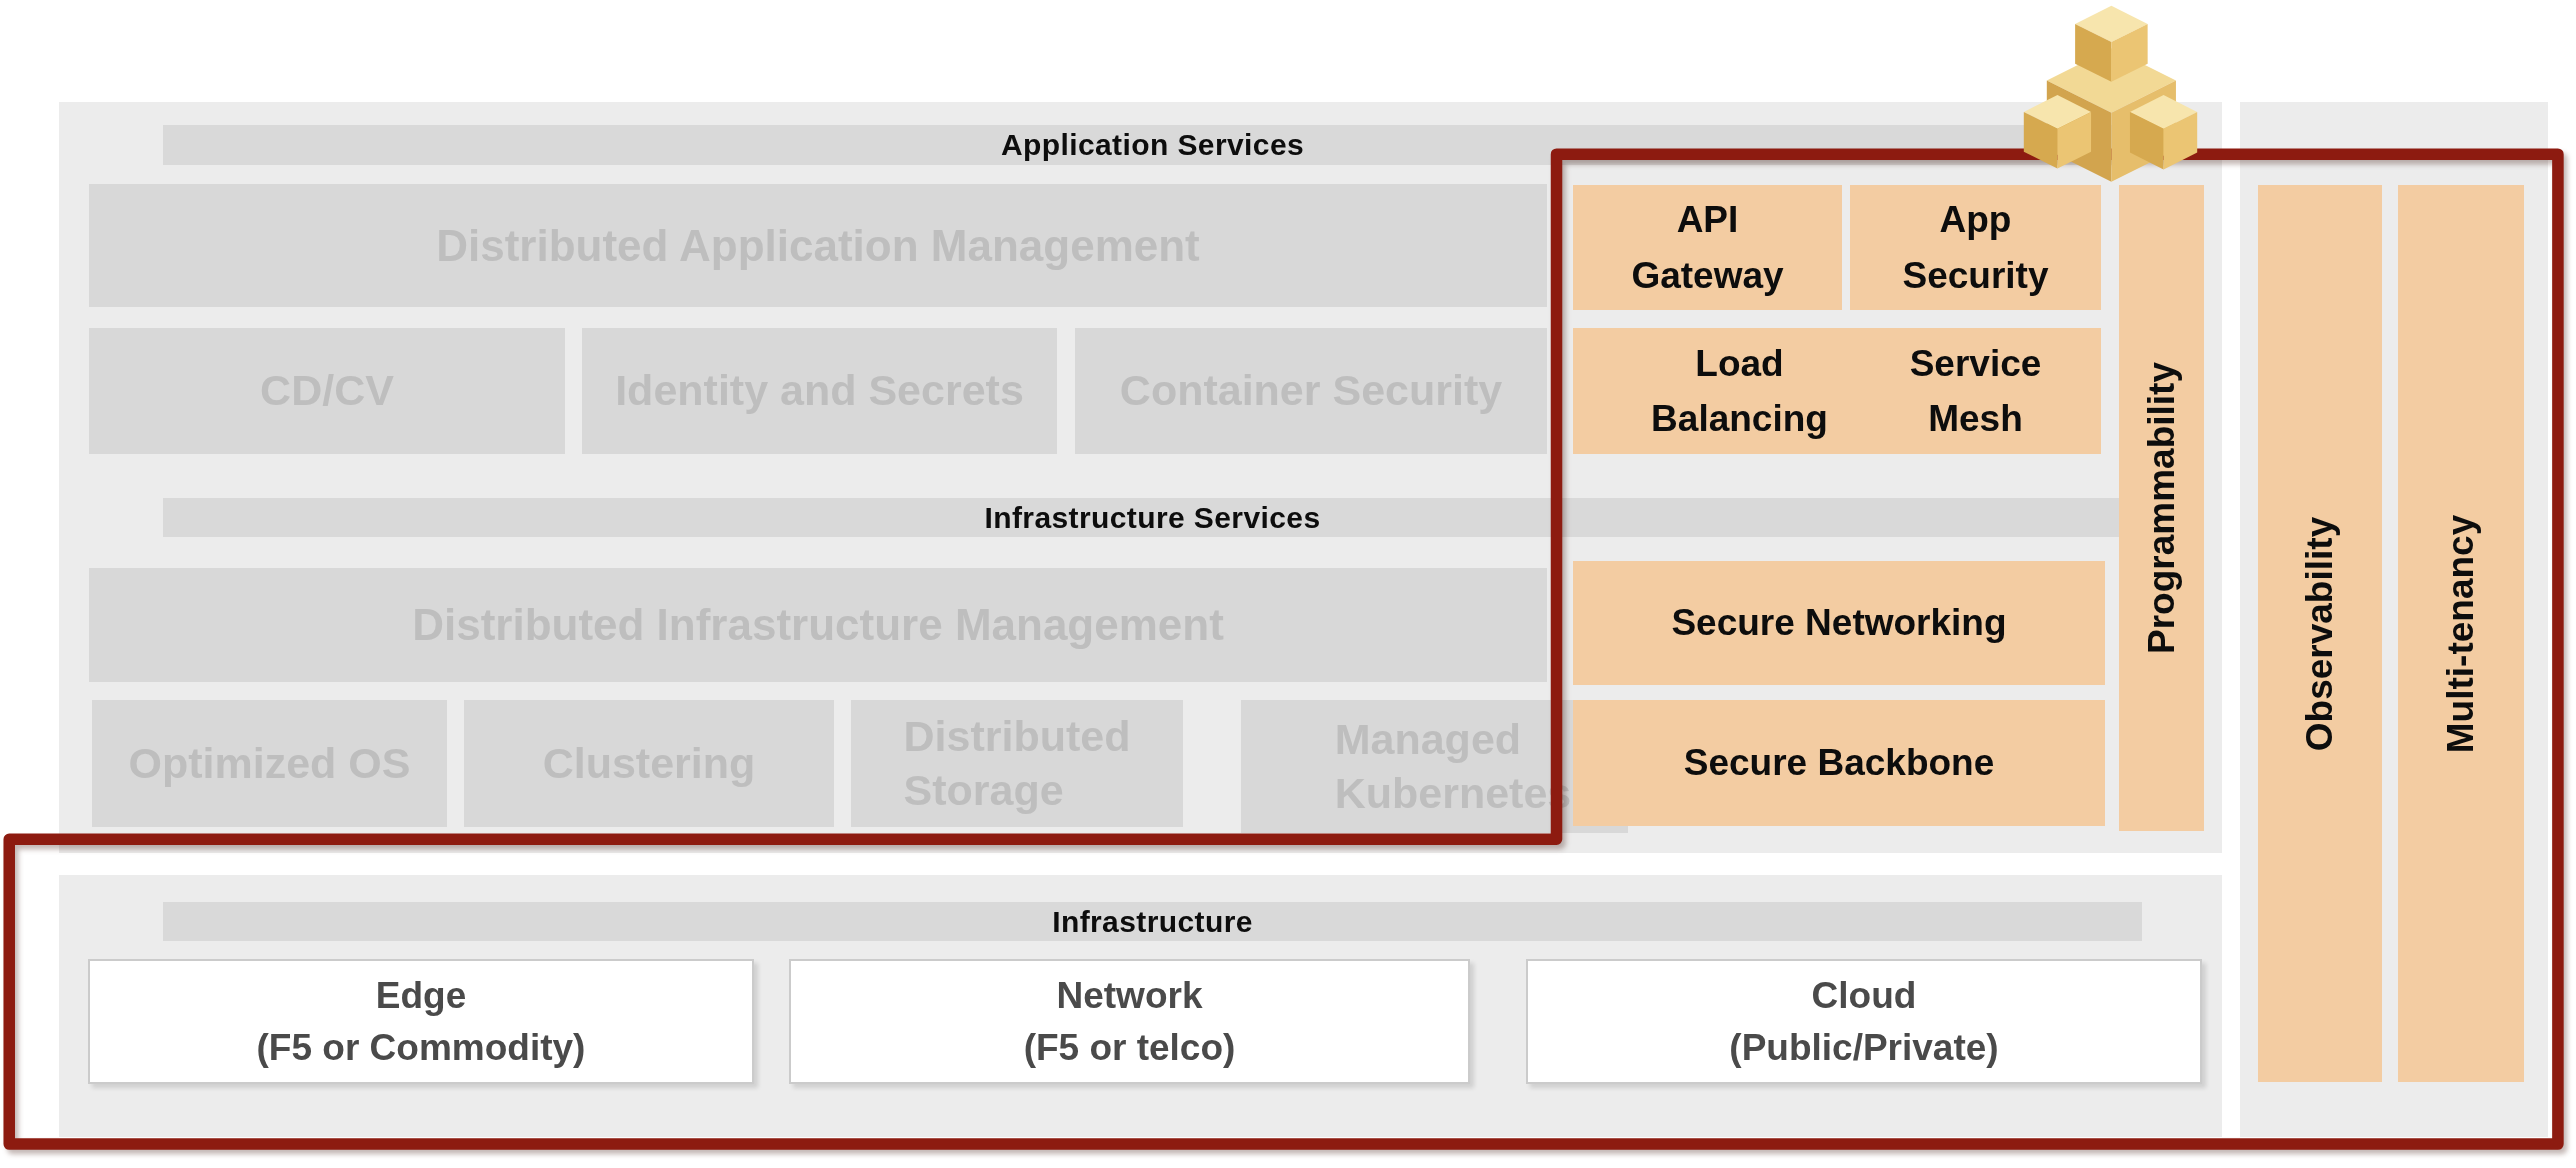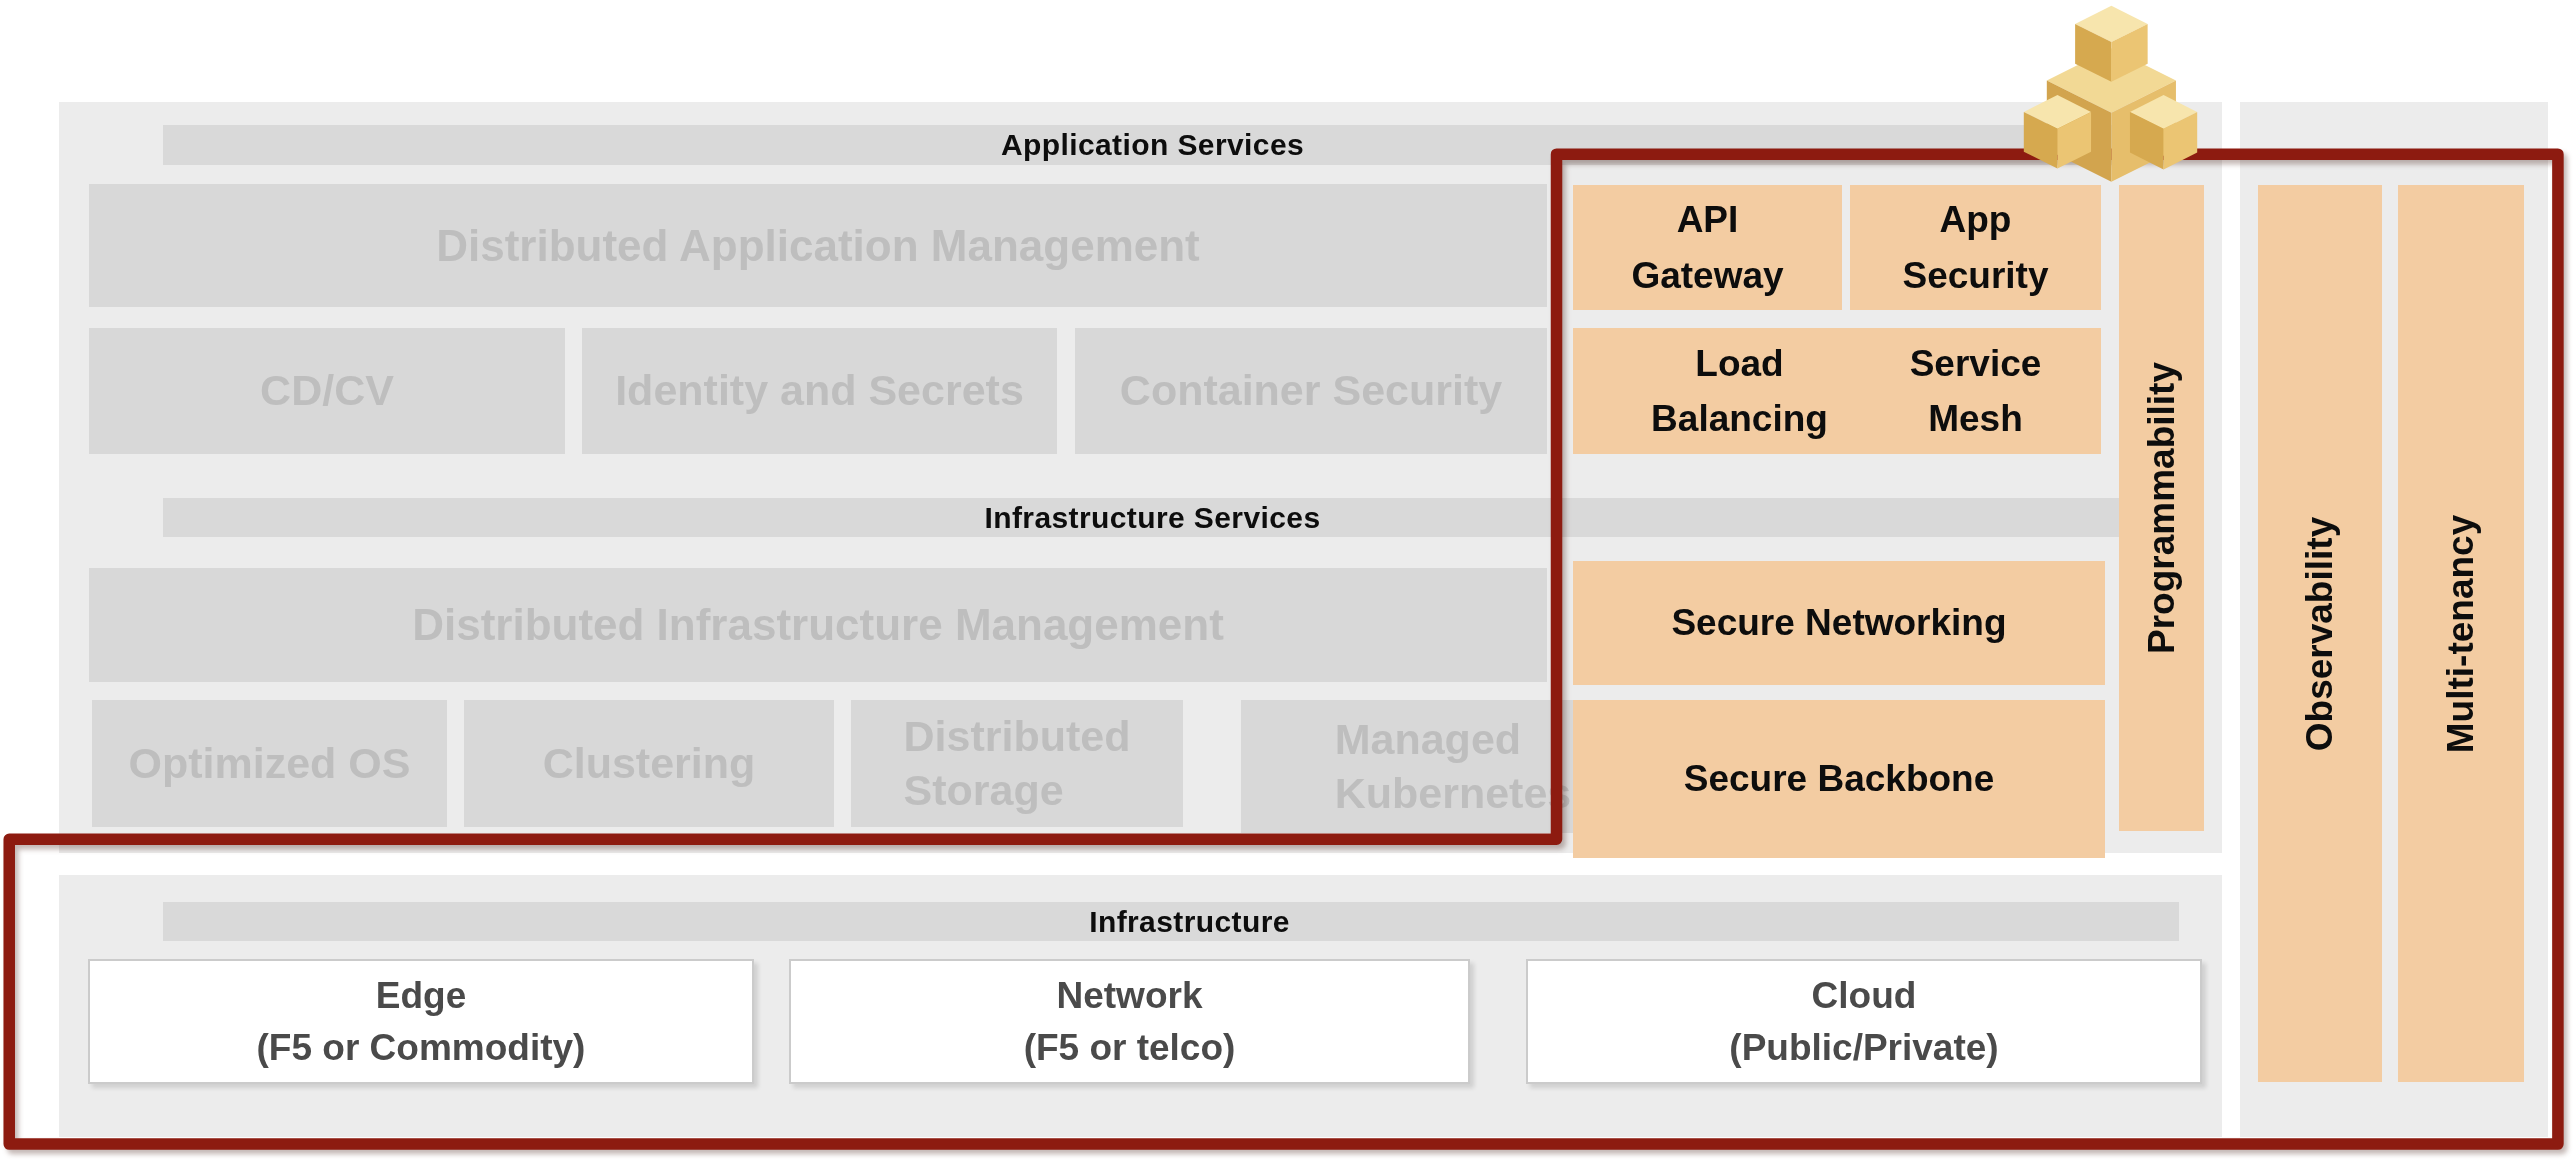--- a/index.html
+++ b/index.html
@@ -27,21 +27,21 @@
   <div class="panel" style="left:59px;top:102px;width:2163px;height:751px;"></div>
   <div class="panel" style="left:59px;top:875px;width:2163px;height:262px;"></div>
   <div class="panel" style="left:2240px;top:102px;width:308px;height:1035px;"></div>
 
   <div class="bar" style="left:163px;top:125px;width:1979px;height:40px;">
     <span>Application Services</span>
   </div>
   <div class="bar" style="left:163px;top:498px;width:1979px;height:39px;">
     <span>Infrastructure Services</span>
   </div>
-  <div class="bar" style="left:163px;top:902px;width:1979px;height:39px;padding-left:37px;">
+  <div class="bar" style="left:163px;top:902px;width:1979px;height:39px;">
     <span>Infrastructure</span>
   </div>
 
   <div class="gbox big" style="left:89px;top:184px;width:1458px;height:123px;">
     <span>Distributed Application Management</span>
   </div>
   <div class="gbox small" style="left:89px;top:328px;width:476px;height:126px;">
     <span>CD/CV</span>
   </div>
   <div class="gbox small" style="left:1075px;top:328px;width:472px;height:126px;">
@@ -75,21 +75,21 @@
   </div>
   <div class="obox" style="left:1573px;top:328px;width:269px;height:126px;padding-left:32px;">
     <span><span>Load</span><br><span>Balancing</span></span>
   </div>
   <div class="obox" style="left:1850px;top:328px;width:251px;height:126px;">
     <span><span>Service</span><br><span>Mesh</span></span>
   </div>
   <div class="obox wide" style="left:1573px;top:561px;width:532px;height:124px;">
     <span>Secure Networking</span>
   </div>
-  <div class="obox wide" style="left:1573px;top:700px;width:532px;height:158px;">
+  <div class="obox wide" style="left:1573px;top:700px;width:532px;height:126px;">
     <span>Secure Backbone</span>
   </div>
   <div class="vrail" style="left:2119px;top:185px;width:85px;height:646px;">
     <span>Programmability</span>
   </div>
 
   <div class="vrail" style="left:2258px;top:185px;width:124px;height:897px;">
     <span>Observability</span>
   </div>
   <div class="vrail" style="left:2398px;top:185px;width:126px;height:897px;">

